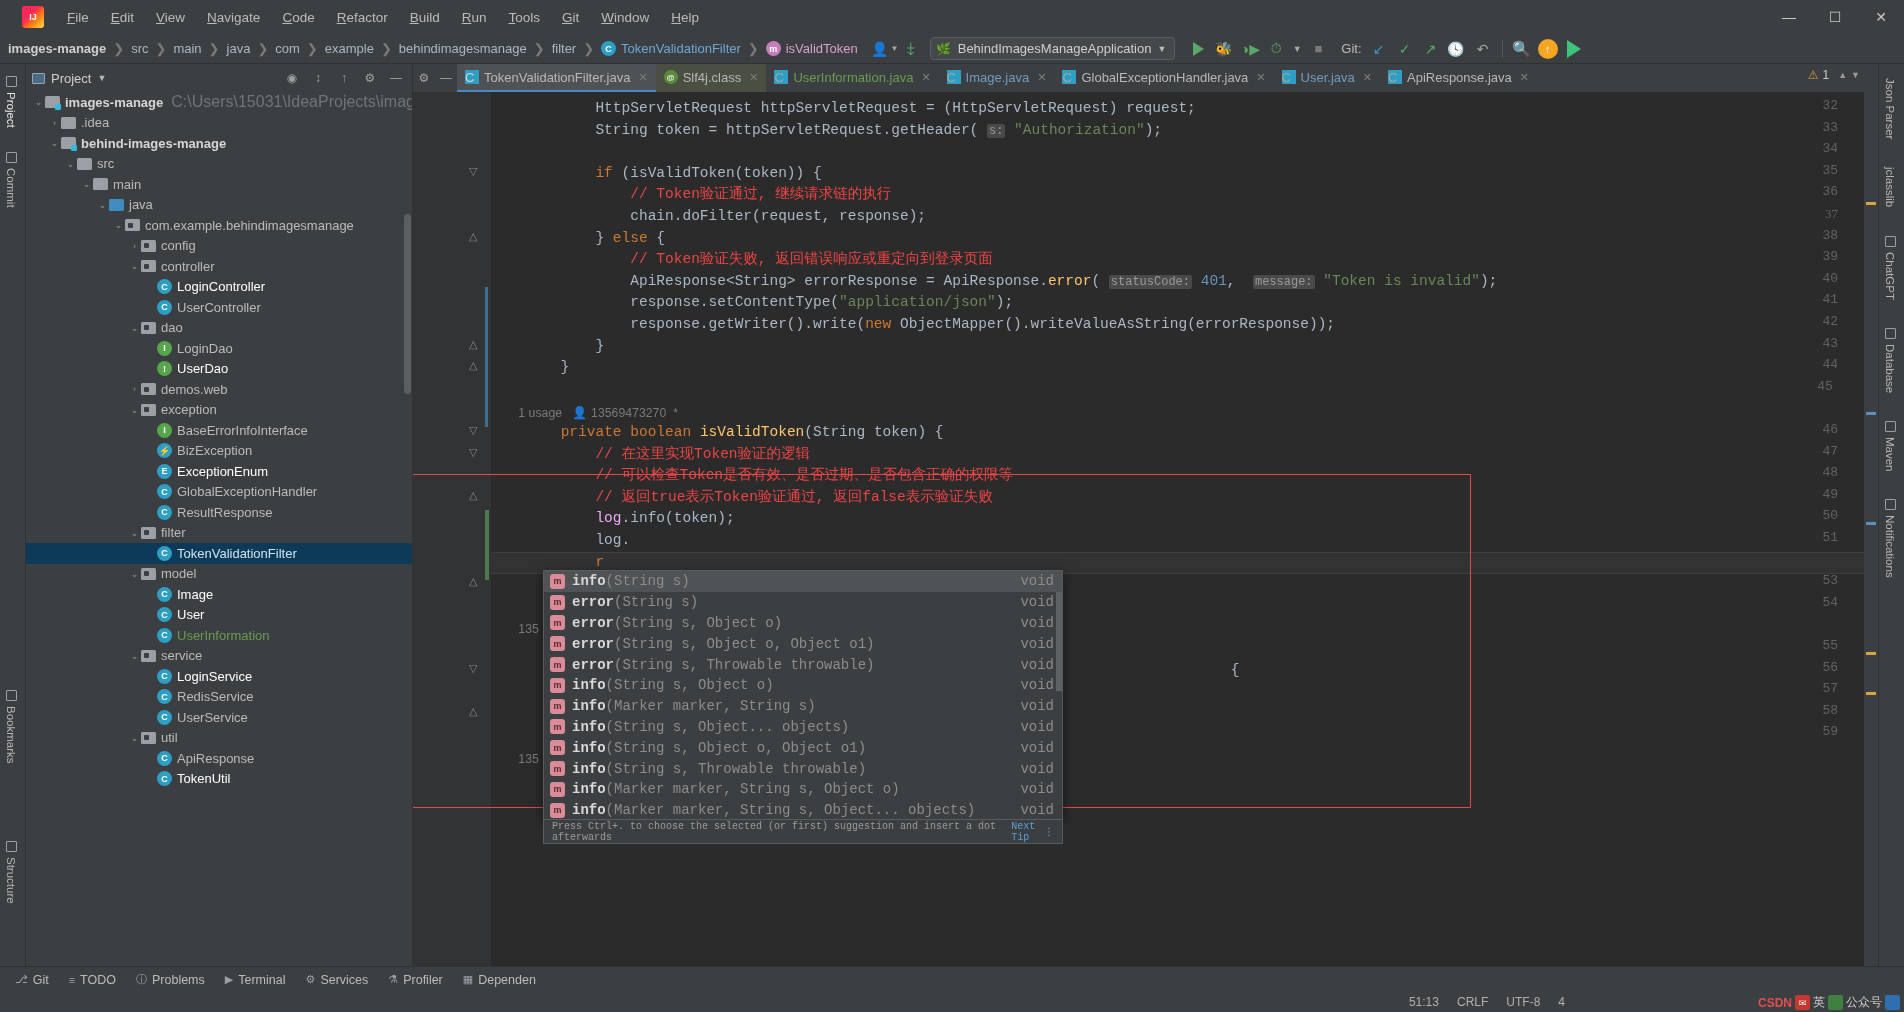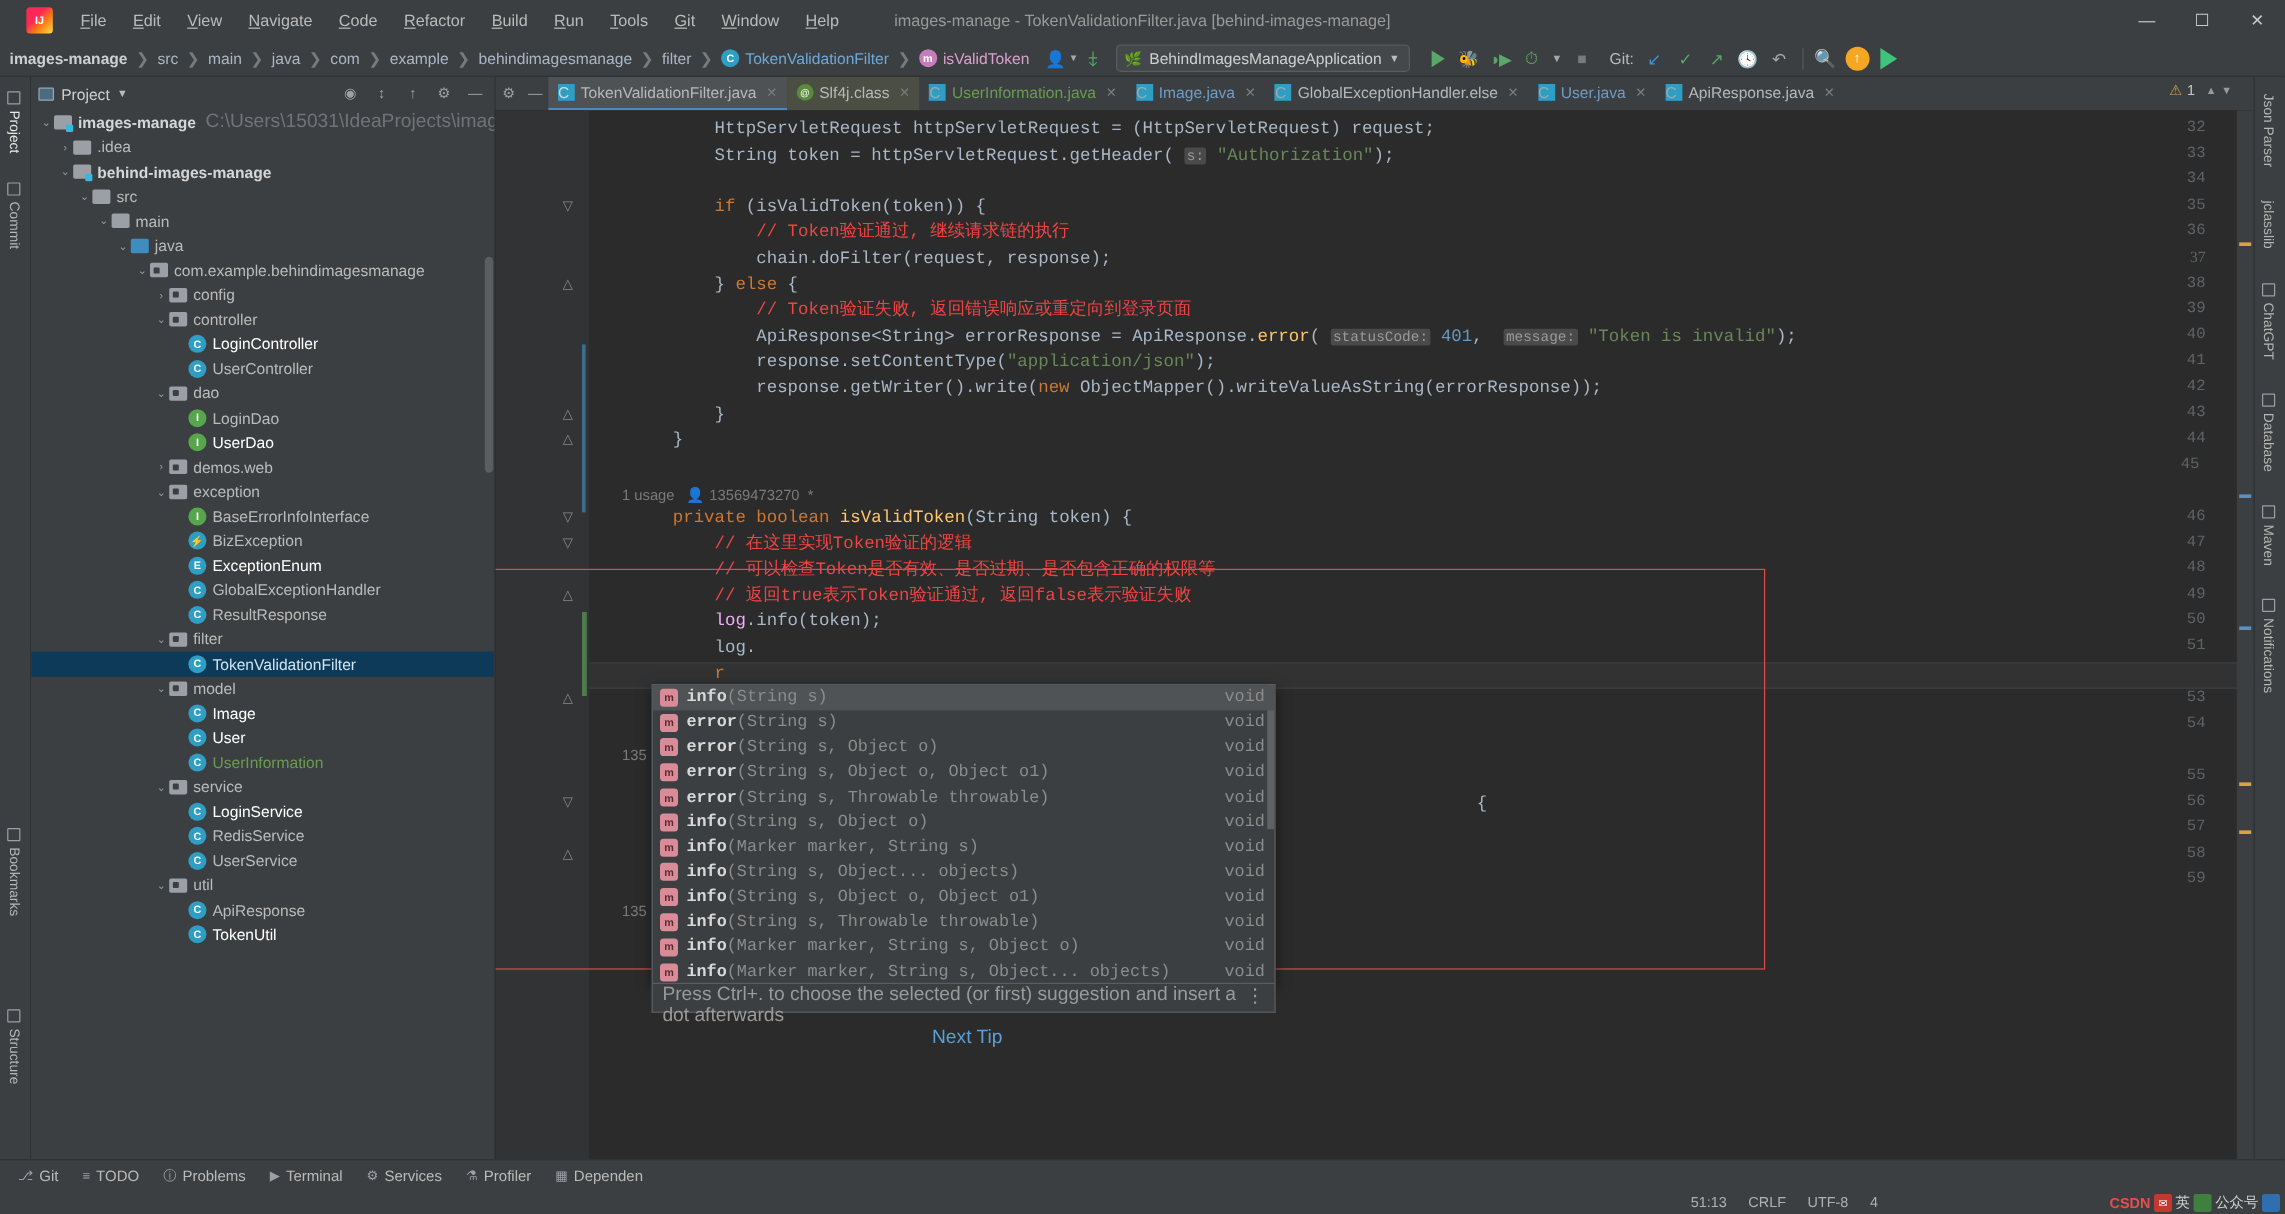--- a/index.html
+++ b/index.html
@@ -250,23 +250,22 @@
   }
   .acrow .mname{ color:#d8d8d8; font-weight:bold; }
   .acrow .msig{ color:#8c8c8c; }
   .acrow .rtype{ position:absolute; right:8px; color:#8c8c8c; }
   .acscroll{
     position:absolute; right:0; top:0; width:6px; background:#5f6263;
   }
   .achint{
     position:absolute; background:#3c3f41; border:1px solid #5a5d5f;
     border-top:none; height:24px; display:flex; align-items:center;
-    padding:0 8px; font-size:16px; color:#9a9a9a;
-    font-family:Liberation Sans, sans-serif;
-    flex-direction:column;
+    padding:0 8px; font-size:10px; color:#9a9a9a;
+    font-family:Liberation Mono, monospace;
   }
   .achint .link{ color:#5b9fd6; margin-left:6px; }
   .achint .dots{ position:absolute; right:8px; color:#9a9a9a; }
 
   
   .markers{
     position:absolute; right:0; top:28px; width:14px; bottom:0; background:#3c3f41;
   }
   .mk{ position:absolute; left:2px; width:10px; height:3px; }
   .errbadge{
@@ -319,21 +318,20 @@
         <div class="menuitem"><u>C</u>ode</div>
         <div class="menuitem"><u>R</u>efactor</div>
         <div class="menuitem"><u>B</u>uild</div>
         <div class="menuitem"><u>R</u>un</div>
         <div class="menuitem"><u>T</u>ools</div>
         <div class="menuitem"><u>G</u>it</div>
         <div class="menuitem"><u>W</u>indow</div>
         <div class="menuitem"><u>H</u>elp</div>
       </div>
   </div>
-  <div class="win-title">images-manage - TokenValidationFilter.java [behind-images-manage]</div>
   <div class="wincontrols">
     <div>—</div>
     <div>☐</div>
     <div>✕</div>
   </div>
 
   <div class="navbar">
     <div id="crumbs" style="display:flex;align-items:center;padding-left:4px;">
         <span class="crumb bold">
           <span class="txt">images-manage</span>
@@ -664,21 +662,21 @@
             <span class="nm green">UserInformation.java</span>
             <span class="x">✕</span>
           </div>
           <div class="etab">
             <span class="dot c" style="width:14px;height:14px;">C</span>
             <span class="nm blue">Image.java</span>
             <span class="x">✕</span>
           </div>
           <div class="etab">
             <span class="dot c" style="width:14px;height:14px;">C</span>
-            <span class="nm w">GlobalExceptionHandler.else</span>
+            <span class="nm w">GlobalExceptionHandler.java</span>
             <span class="x">✕</span>
           </div>
           <div class="etab">
             <span class="dot c" style="width:14px;height:14px;">C</span>
             <span class="nm blue">User.java</span>
             <span class="x">✕</span>
           </div>
           <div class="etab">
             <span class="dot c" style="width:14px;height:14px;">C</span>
             <span class="nm w">ApiResponse.java</span>

